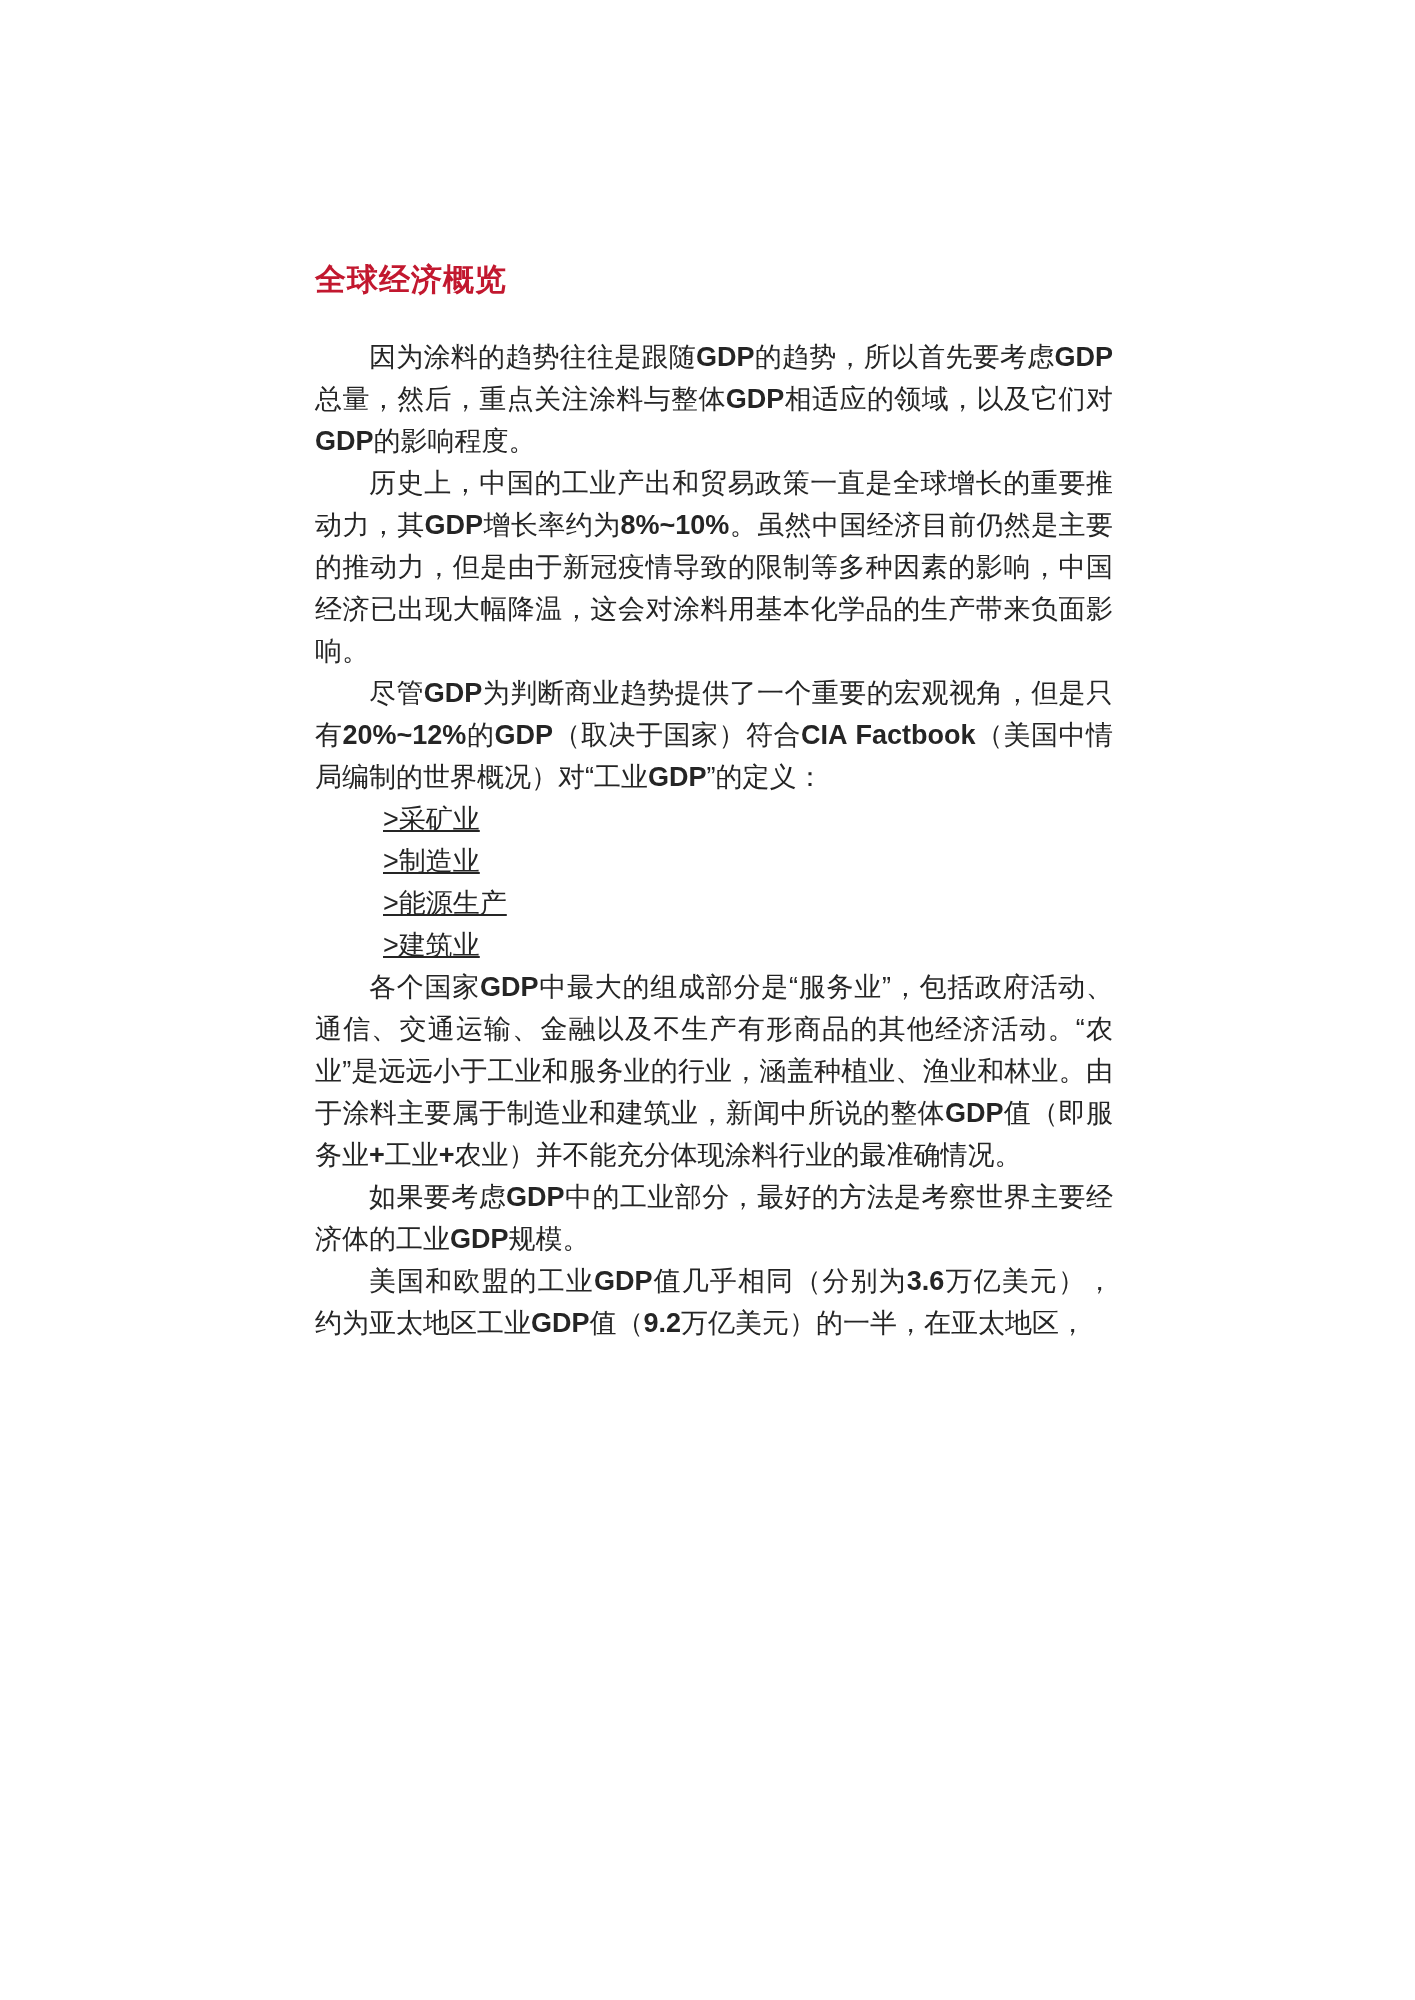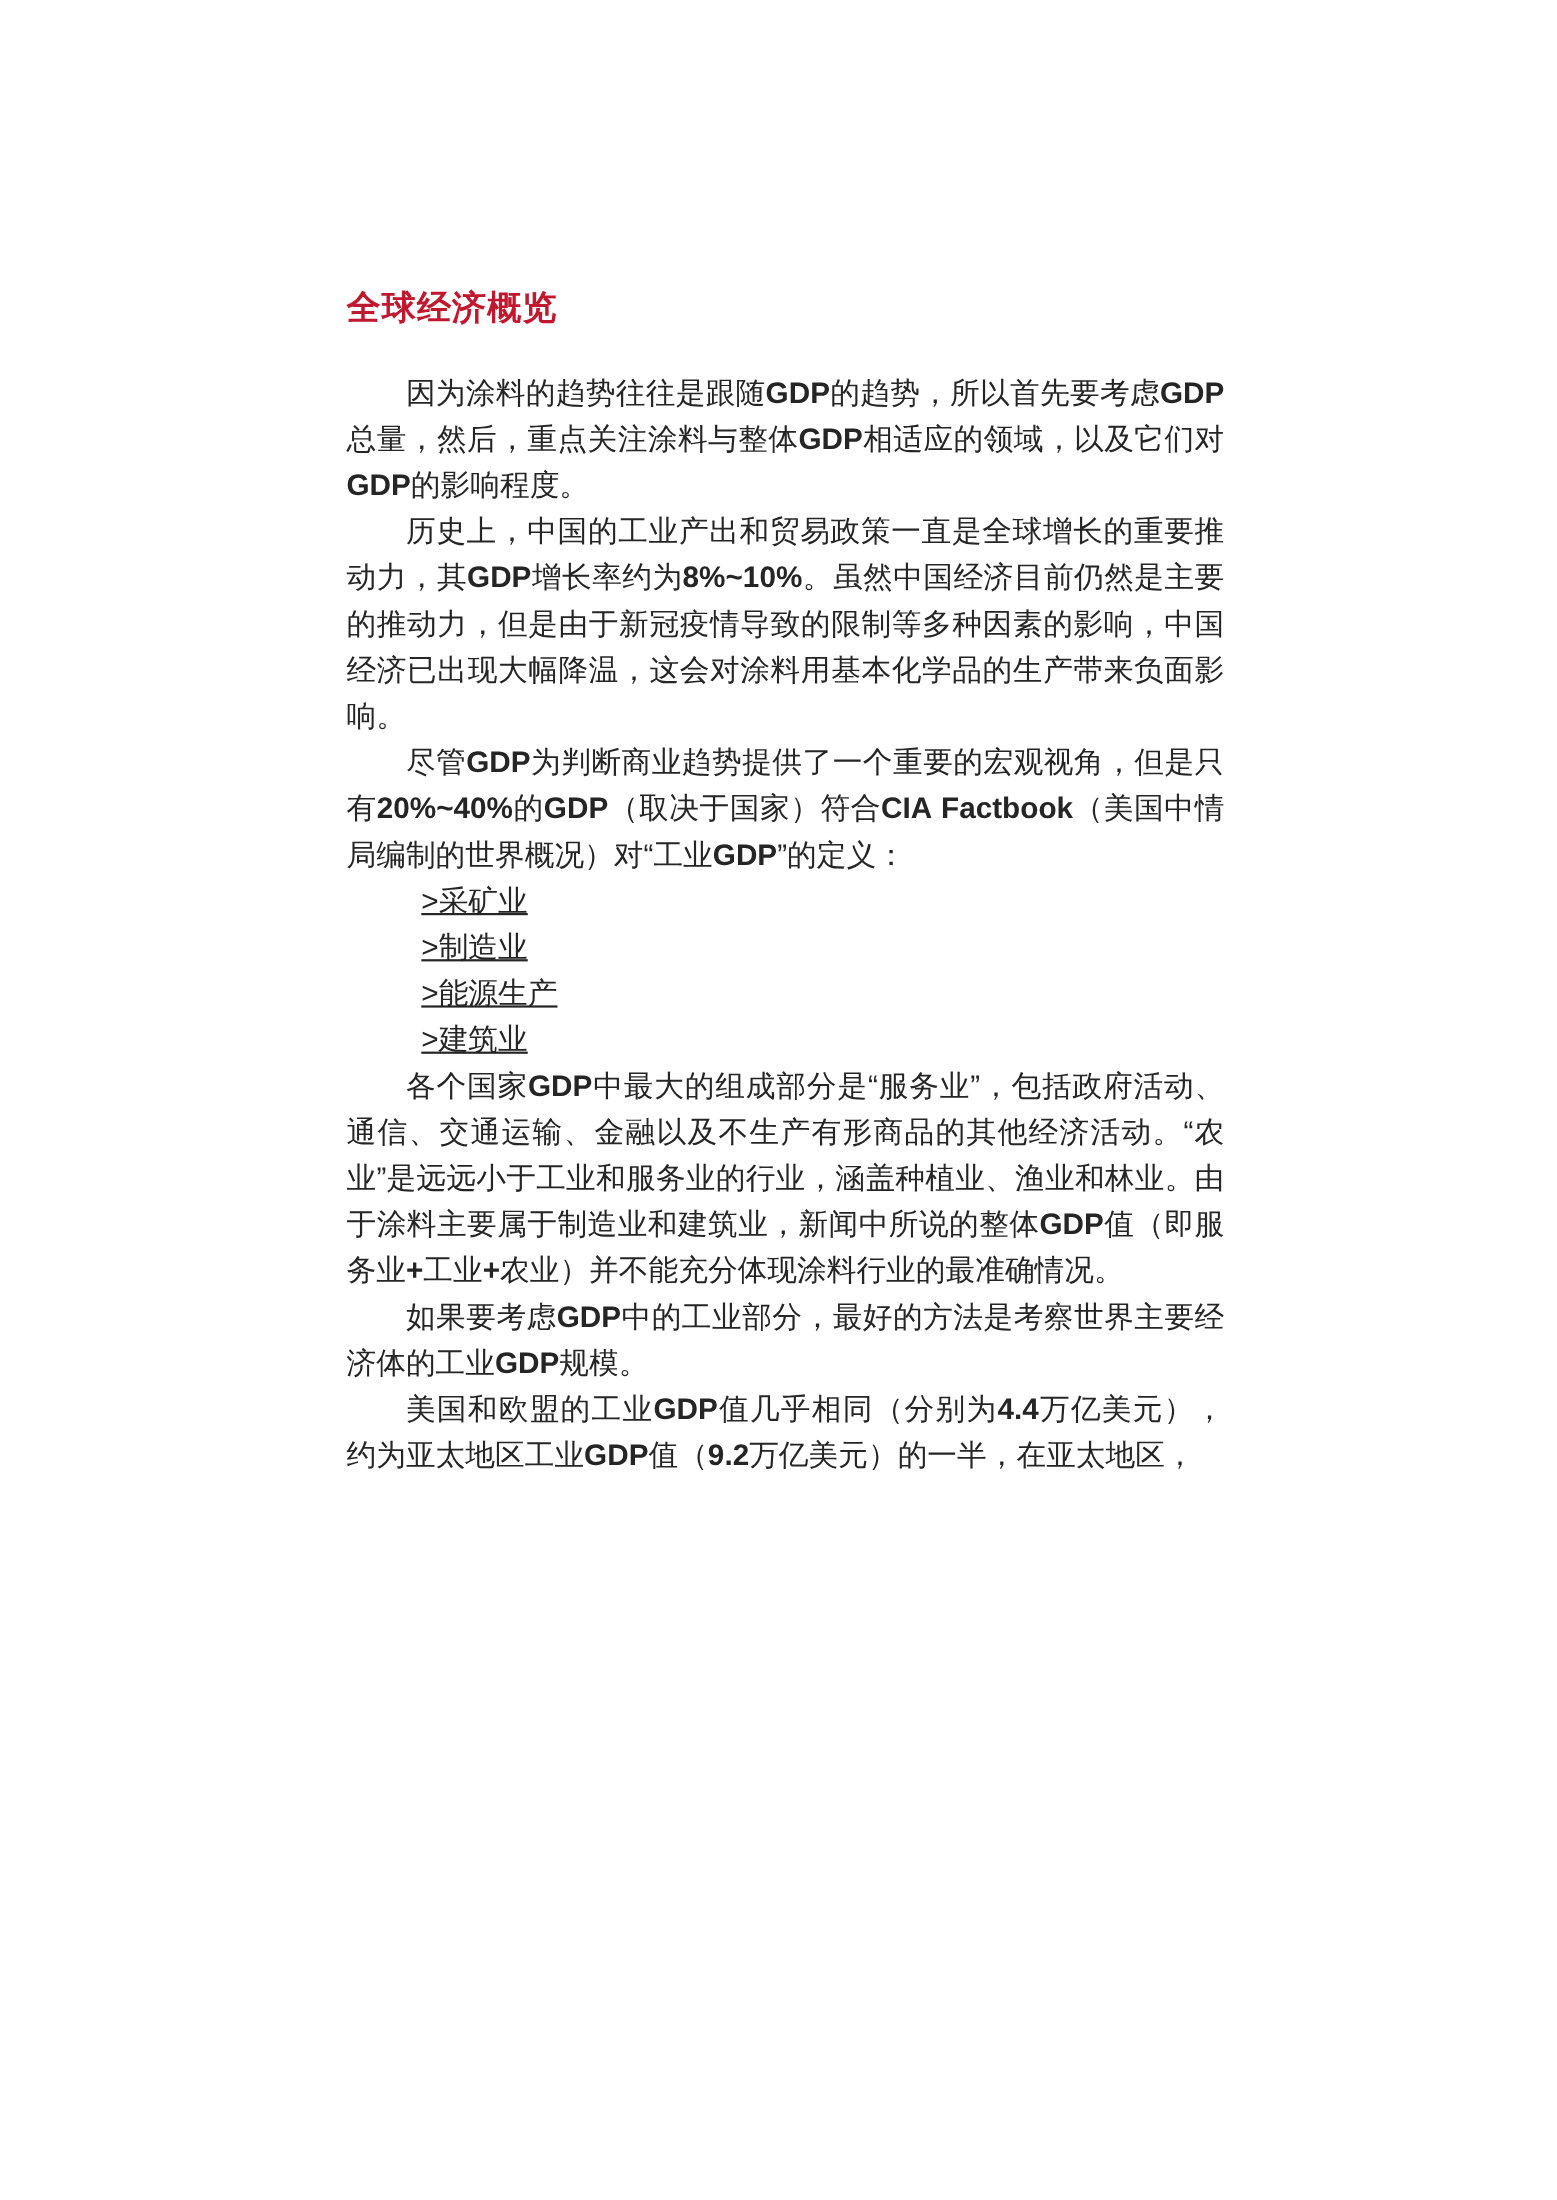--- a/index.html
+++ b/index.html
@@ -67,30 +67,30 @@
 
 <div class="page">
   <div class="content">
     <h1 class="heading">全球经济概览</h1>
 
 
     <p class="para">因为涂料的趋势往往是跟随<span class="lat">GDP</span>的趋势，所以首先要考虑<span class="lat">GDP</span>总量，然后，重点关注涂料与整体<span class="lat">GDP</span>相适应的领域，以及它们对<span class="lat">GDP</span>的影响程度。</p>
 
     <p class="para">历史上，中国的工业产出和贸易政策一直是全球增长的重要推动力，其<span class="lat">GDP</span>增长率约为<span class="lat">8%~10%</span>。虽然中国经济目前仍然是主要的推动力，但是由于新冠疫情导致的限制等多种因素的影响，中国经济已出现大幅降温，这会对涂料用基本化学品的生产带来负面影响。</p>
 
-    <p class="para">尽管<span class="lat">GDP</span>为判断商业趋势提供了一个重要的宏观视角，但是只有<span class="lat">20%~40%</span>的<span class="lat">GDP</span>（取决于国家）符合<span class="lat">CIA</span> <span class="lat">Factbook</span>（美国中情局编制的世界概况）对“工业<span class="lat">GDP</span>”的定义：</p>
+    <p class="para">尽管<span class="lat">GDP</span>为判断商业趋势提供了一个重要的宏观视角，但是只有<span class="lat">20%~12%</span>的<span class="lat">GDP</span>（取决于国家）符合<span class="lat">CIA</span> <span class="lat">Factbook</span>（美国中情局编制的世界概况）对“工业<span class="lat">GDP</span>”的定义：</p>
 
     <div>
       <p class="list-item">&gt;采矿业</p>
       <p class="list-item">&gt;制造业</p>
       <p class="list-item">&gt;能源生产</p>
       <p class="list-item">&gt;建筑业</p>
     </div>
 
     <p class="para">各个国家<span class="lat">GDP</span>中最大的组成部分是“服务业”，包括政府活动、通信、交通运输、金融以及不生产有形商品的其他经济活动。“农业”是远远小于工业和服务业的行业，涵盖种植业、渔业和林业。由于涂料主要属于制造业和建筑业，新闻中所说的整体<span class="lat">GDP</span>值（即服务业<span class="lat">+</span>工业<span class="lat">+</span>农业）并不能充分体现涂料行业的最准确情况。</p>
 
     <p class="para">如果要考虑<span class="lat">GDP</span>中的工业部分，最好的方法是考察世界主要经济体的工业<span class="lat">GDP</span>规模。</p>
 
-    <p class="para">美国和欧盟的工业<span class="lat">GDP</span>值几乎相同（分别为<span class="lat">4.4</span>万亿美元），约为亚太地区工业<span class="lat">GDP</span>值（<span class="lat">9.2</span>万亿美元）的一半，在亚太地区，</p>
+    <p class="para">美国和欧盟的工业<span class="lat">GDP</span>值几乎相同（分别为<span class="lat">3.6</span>万亿美元），约为亚太地区工业<span class="lat">GDP</span>值（<span class="lat">9.2</span>万亿美元）的一半，在亚太地区，</p>
   </div>
 
   <div class="page-number">—10—</div>
 </div>
 
 </body></html>

